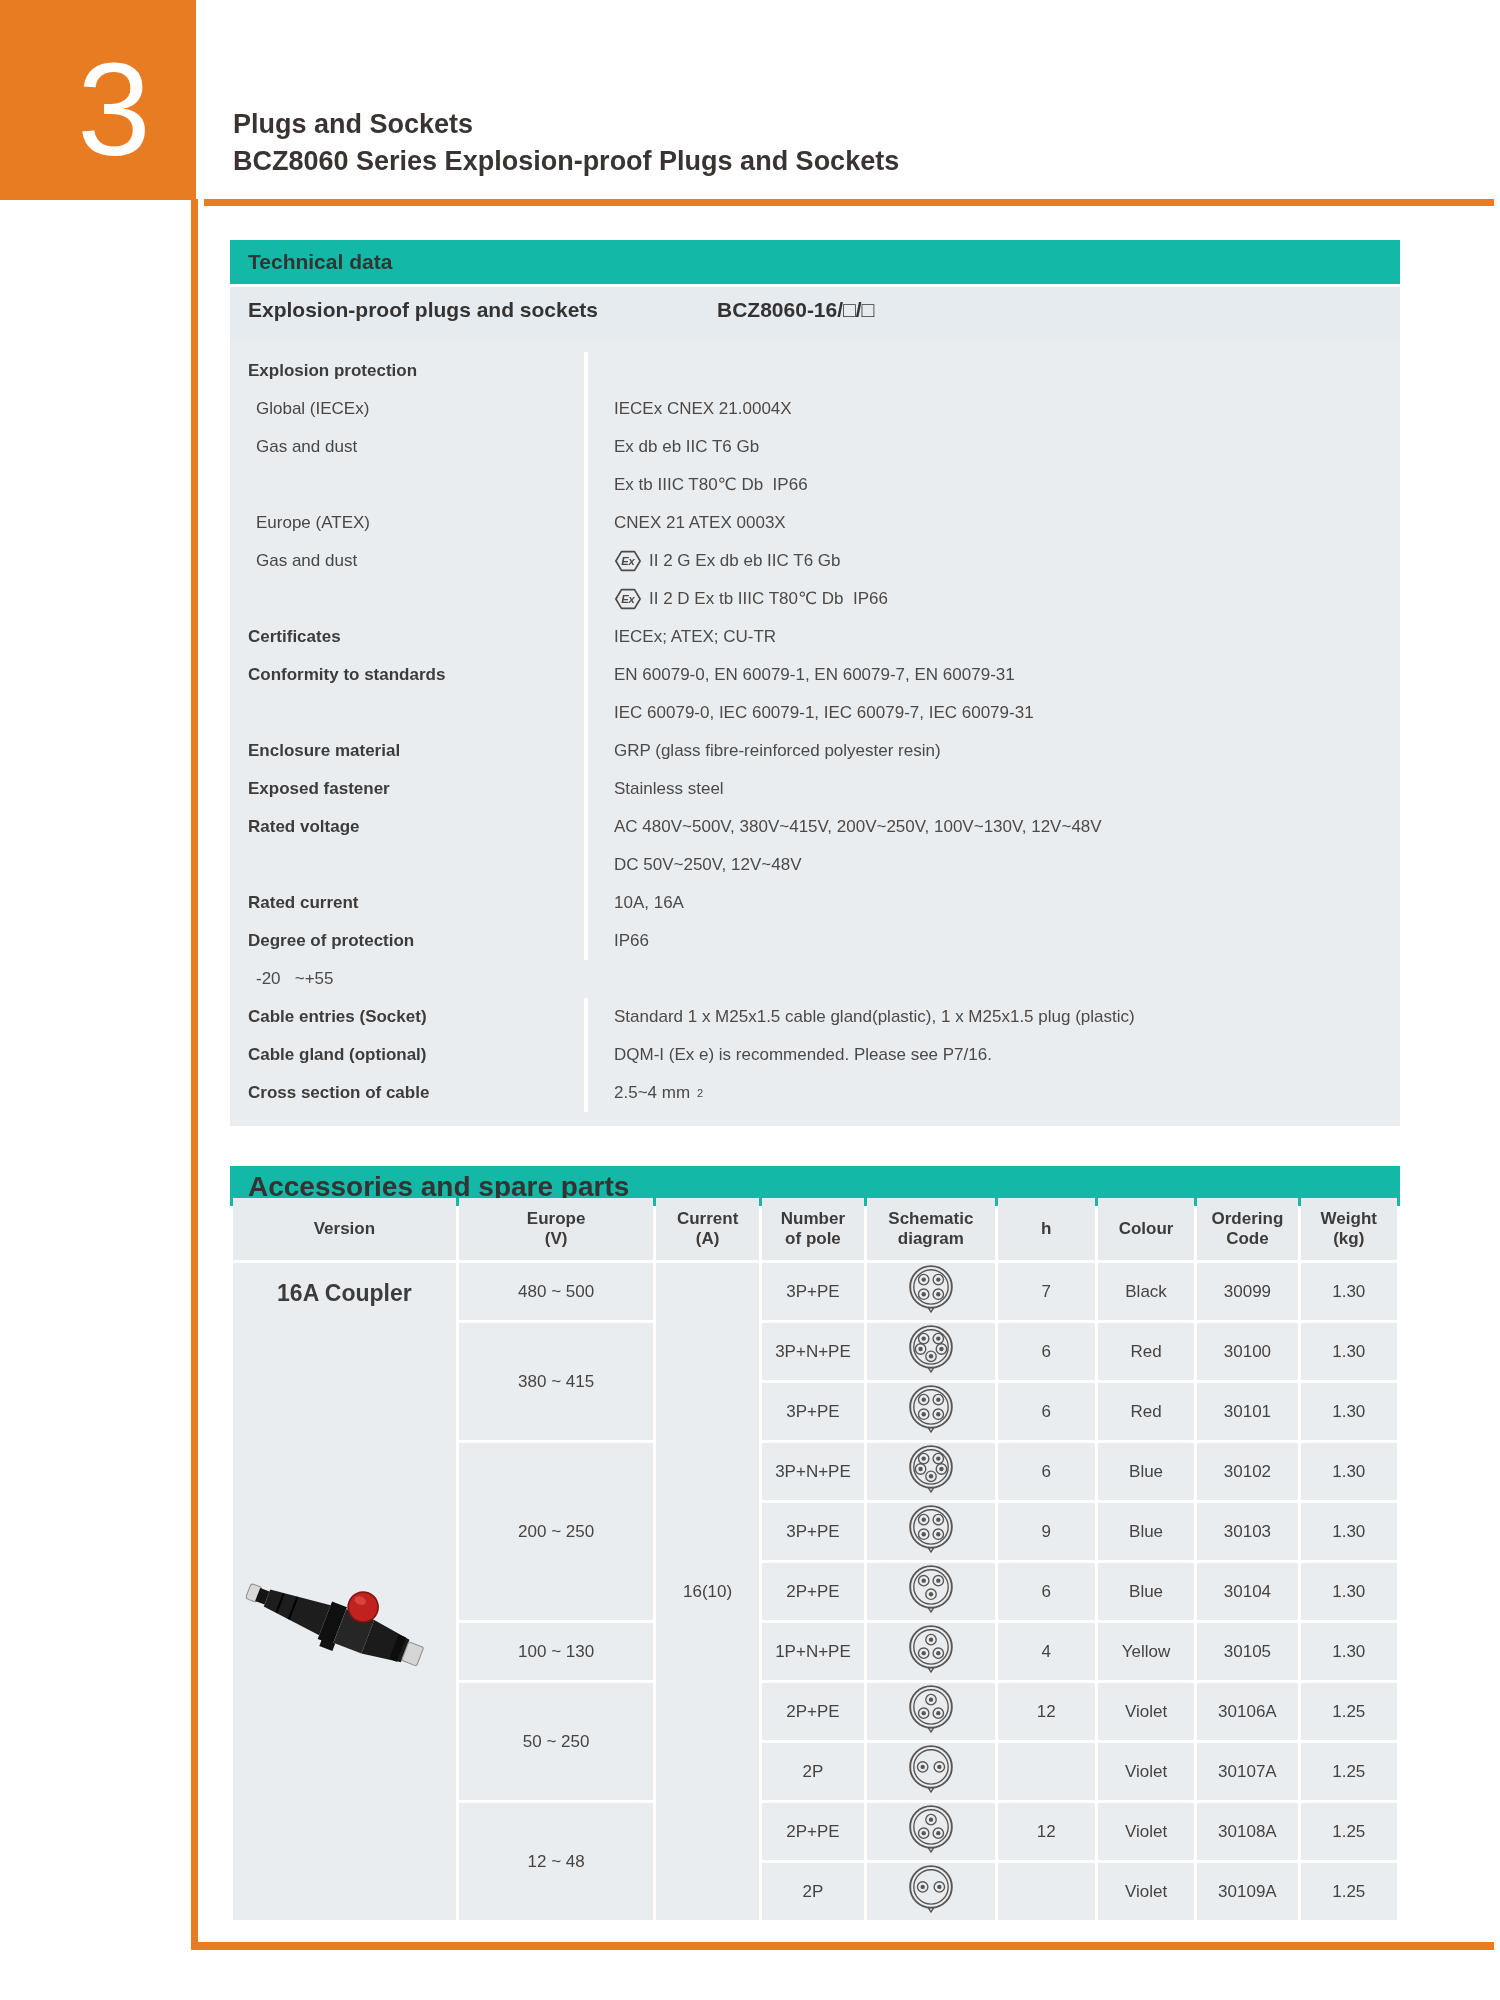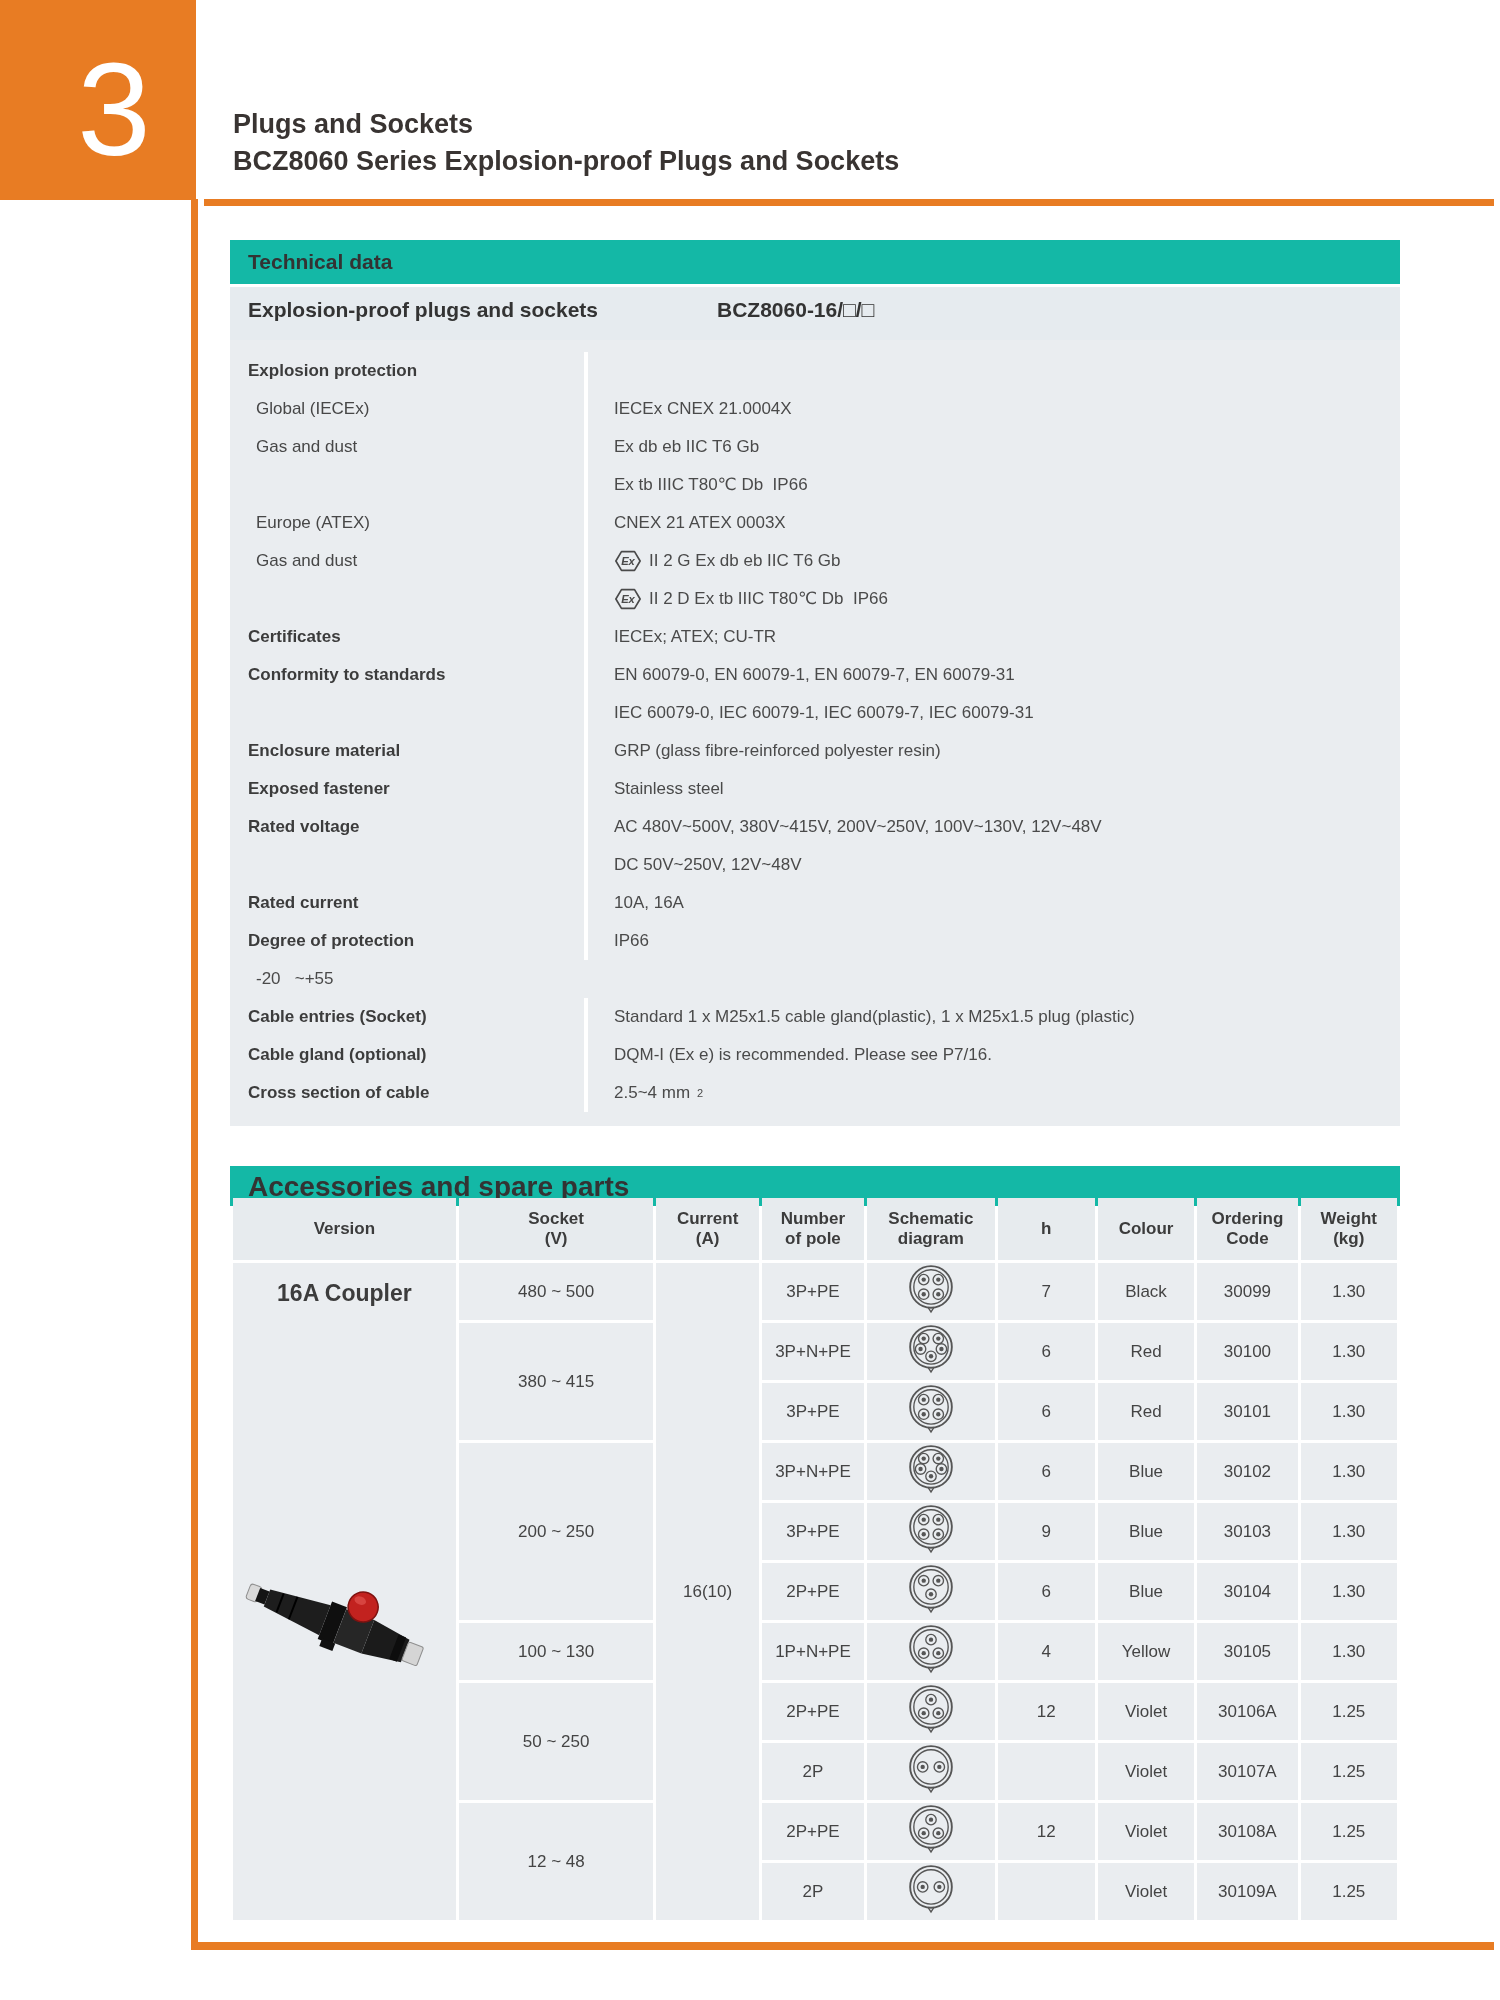--- a/index.html
+++ b/index.html
@@ -182,21 +182,21 @@
       <col style="width:102px">
     <col style="width:127px">
       <col style="width:97px">
       <col style="width:96px">
       <col style="width:100px">
       <col style="width:96px">
   </colgroup>
   <tbody>
       <tr>
     <th>Version</th>
-    <th>Socket
+    <th>Europe
 (V)</th>
     <th>Current
 (A)</th>
     <th>Number
 of pole</th>
     <th>Schematic
 diagram</th>
     <th>h</th>
     <th>Colour</th>
     <th>Ordering

